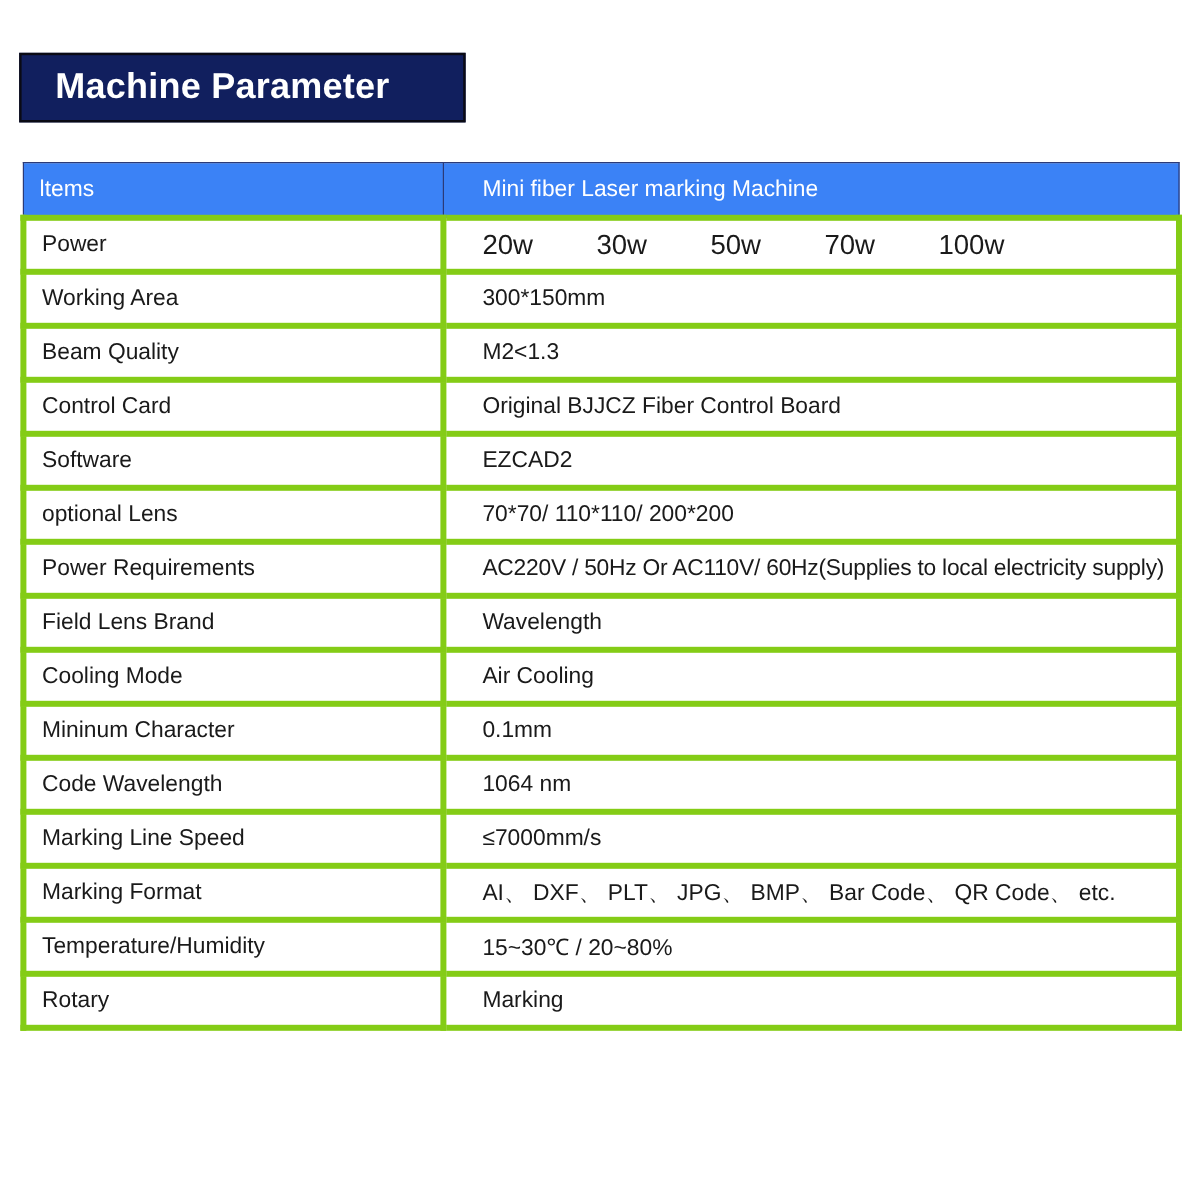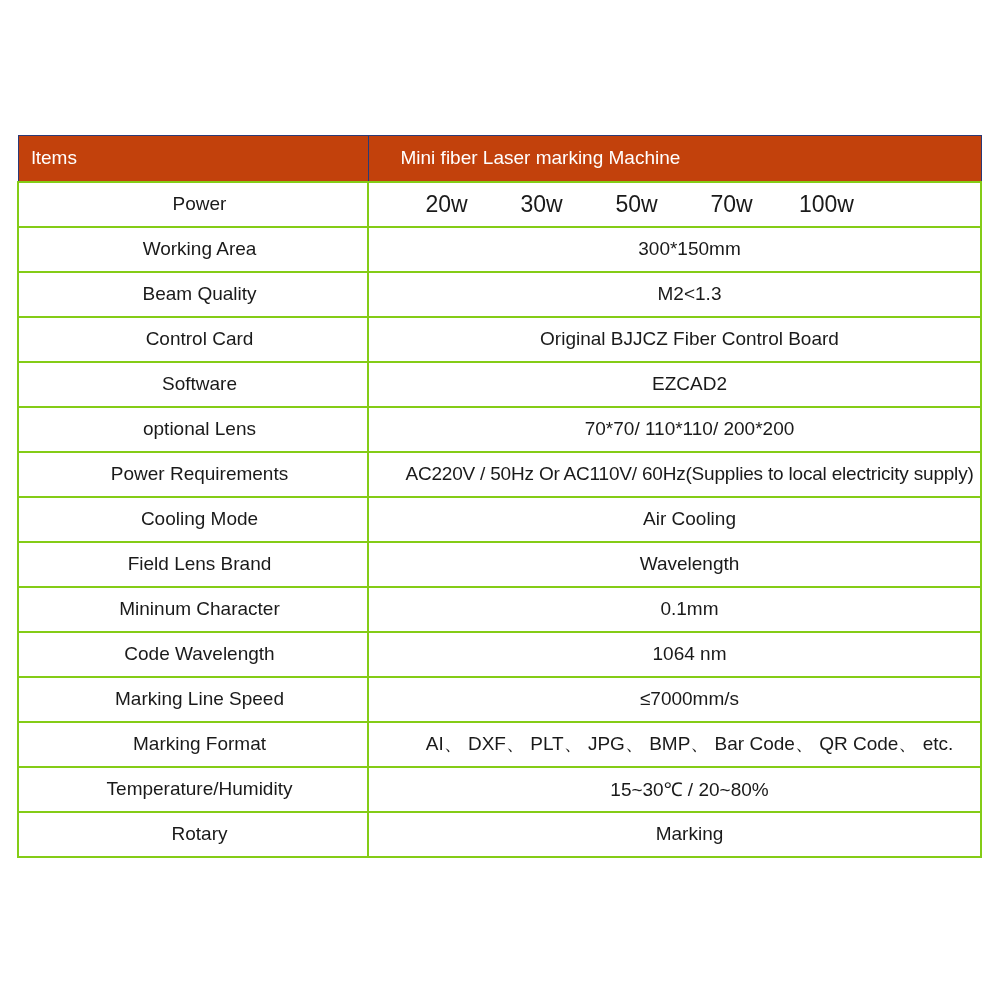--- a/index.html
+++ b/index.html
@@ -59,44 +59,43 @@
 
   .spec-table th,
   .spec-table td {
     box-sizing: border-box;
     vertical-align: middle;
     padding: 0;
   }
 
   
   .hdr th {
-    background: #c2410c;
+    background: #3b82f6;
     color: #ffffff;
     height: 46px;
     font-size: 19px;
     font-weight: normal;
     text-align: left;
     border: 1px solid #2b3a77;
   }
   .hdr th .cell-in {
     padding-left: 13px;
     white-space: nowrap;
   }
   .hdr th.h-value .cell-in {
     padding-left: 32px;
   }
 
   
   .spec-table tbody td {
     height: 45px;
     font-size: 19px;
     color: #1a1a1a;
-    border: 2px solid #84cc16;
+    border: 5px solid #84cc16;
     background: #ffffff;
-    text-align: center;
   }
   .spec-table tbody td.lbl .cell-in {
     padding-left: 13px;
     white-space: nowrap;
   }
   .spec-table tbody td.val .cell-in {
     padding-left: 30px;
     white-space: nowrap;
   }
   .spec-table tbody td.val .cell-in.overflow {
@@ -113,20 +112,23 @@
     width: 95px;
     flex: 0 0 95px;
     font-size: 23px;
   }
 </style>
 </head>
 <body>
 
 <div class="page">
 
+  <div class="title-banner">
+    <span class="title-text">Machine Parameter</span>
+  </div>
 
   <table class="spec-table">
     <colgroup>
       <col class="c-label">
       <col class="c-value">
     </colgroup>
     <thead>
       <tr class="hdr">
         <th class="h-label">
           <div class="cell-in">ltems</div>
@@ -194,32 +196,32 @@
       <tr>
         <td class="lbl">
             <div class="cell-in">Power Requirements</div>
           </td>
         <td class="val">
             <div class="cell-in overflow">AC220V / 50Hz Or AC110V/ 60Hz(Supplies to local electricity supply)</div>
           </td>
       </tr>
       <tr>
         <td class="lbl">
+            <div class="cell-in">Field Lens Brand</div>
+          </td>
+        <td class="val">
+            <div class="cell-in">Wavelength</div>
+          </td>
+      </tr>
+      <tr>
+        <td class="lbl">
             <div class="cell-in">Cooling Mode</div>
           </td>
         <td class="val">
             <div class="cell-in">Air Cooling</div>
-          </td>
-      </tr>
-      <tr>
-        <td class="lbl">
-            <div class="cell-in">Field Lens Brand</div>
-          </td>
-        <td class="val">
-            <div class="cell-in">Wavelength</div>
           </td>
       </tr>
       <tr>
         <td class="lbl">
             <div class="cell-in">Mininum Character</div>
           </td>
         <td class="val">
             <div class="cell-in">0.1mm</div>
           </td>
       </tr>

